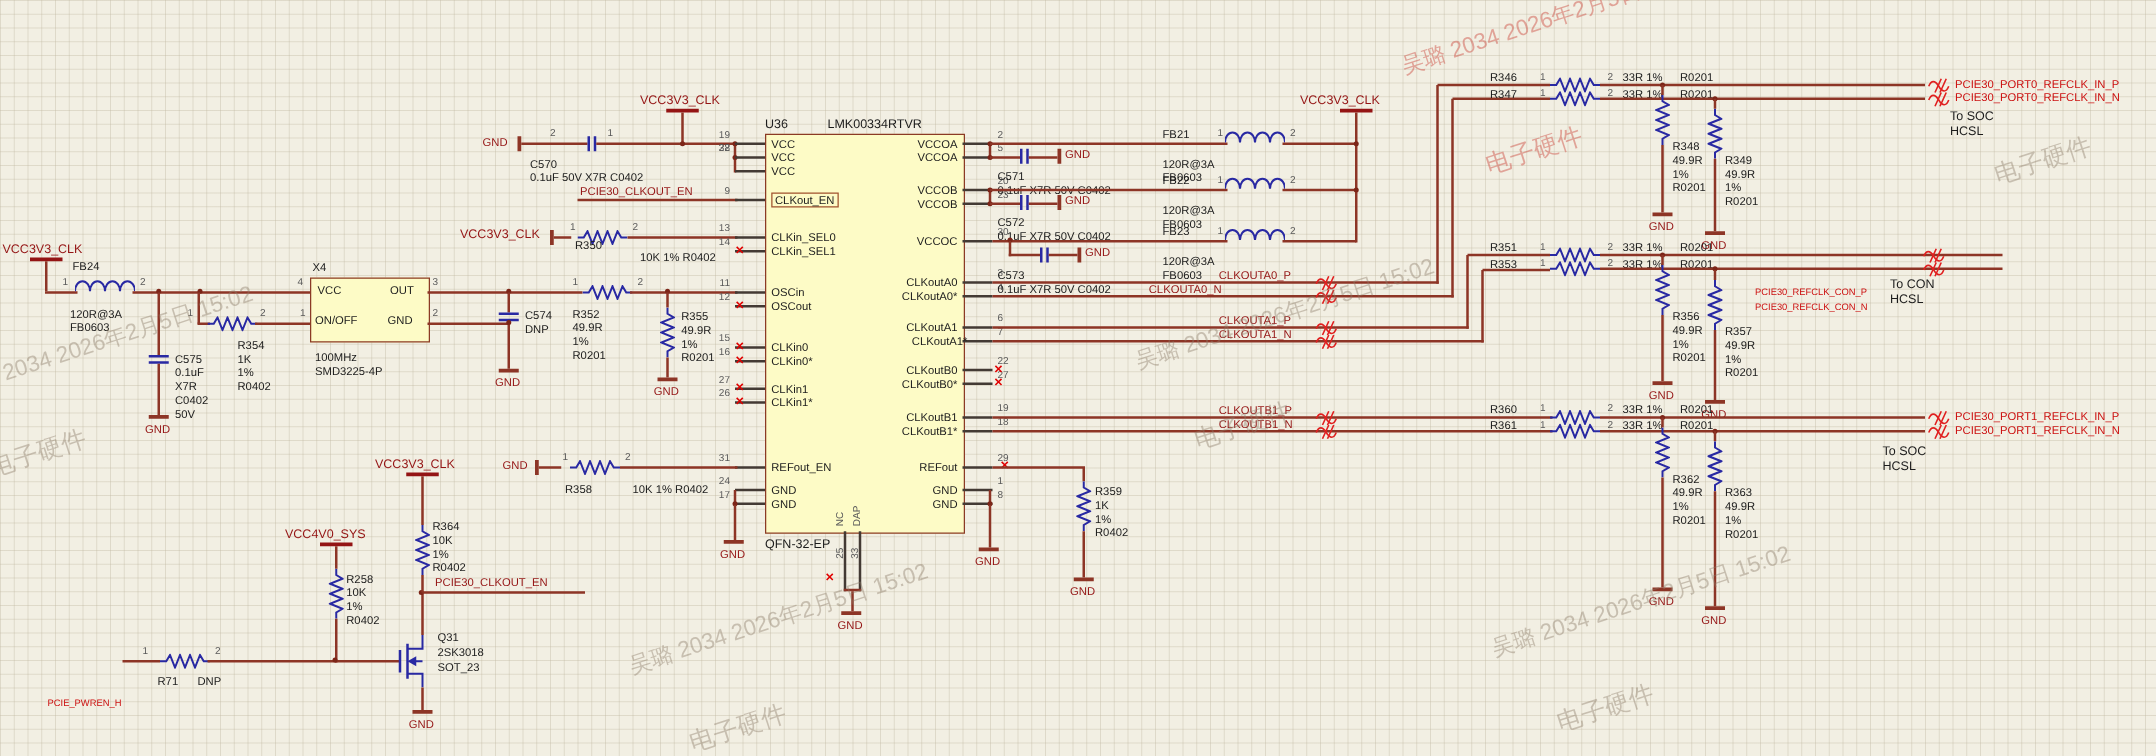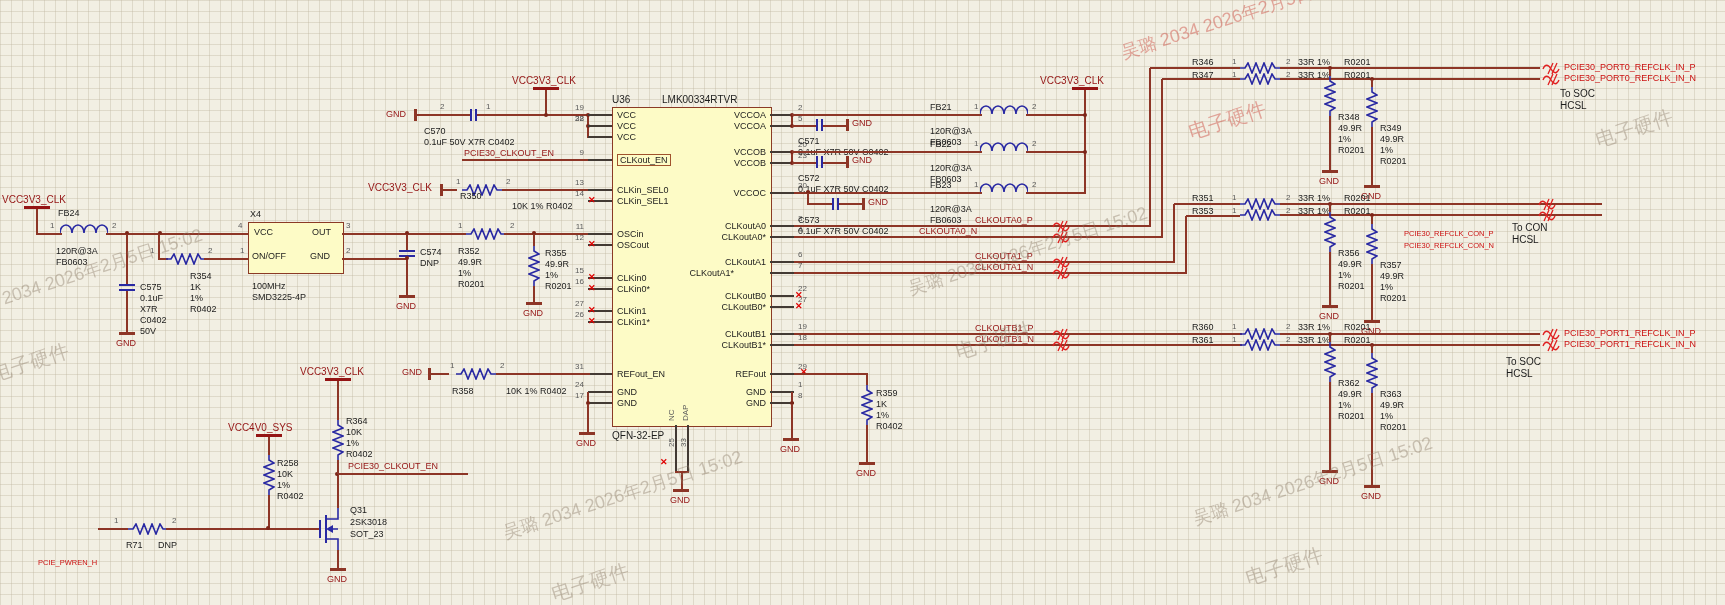--- a/index.html
+++ b/index.html
@@ -266,21 +266,21 @@
 <span class="t t8" style="left:798px;top:214px">3</span>
 <span class="t rt" style="left:640px;top:221px;width:126px">CLKoutA0</span>
 <div class="ph" style="left:770px;top:236px;width:24px"></div>
 <span class="t t8" style="left:798px;top:225px">4</span>
 <span class="t rt" style="left:640px;top:232px;width:126px">CLKoutA0*</span>
 <div class="ph" style="left:770px;top:261px;width:24px"></div>
 <span class="t t8" style="left:798px;top:250px">6</span>
 <span class="t rt" style="left:640px;top:257px;width:126px">CLKoutA1</span>
 <div class="ph" style="left:770px;top:272px;width:24px"></div>
 <span class="t t8" style="left:798px;top:261px">7</span>
-<span class="t rt" style="left:608px;top:268px;width:126px">CLKoutA1*</span>
+<span class="t rt" style="left:648px;top:268px;width:126px">CLKoutA1*</span>
 <div class="ph" style="left:770px;top:295px;width:24px"></div>
 <span class="t t8" style="left:798px;top:284px">22</span>
 <span class="t rt" style="left:640px;top:291px;width:126px">CLKoutB0</span>
 <div class="ph" style="left:770px;top:306px;width:24px"></div>
 <span class="t t8" style="left:798px;top:295px">27</span>
 <span class="t rt" style="left:640px;top:302px;width:126px">CLKoutB0*</span>
 <div class="ph" style="left:770px;top:333px;width:24px"></div>
 <span class="t t8" style="left:798px;top:322px">19</span>
 <span class="t rt" style="left:640px;top:329px;width:126px">CLKoutB1</span>
 <div class="ph" style="left:770px;top:344px;width:24px"></div>

